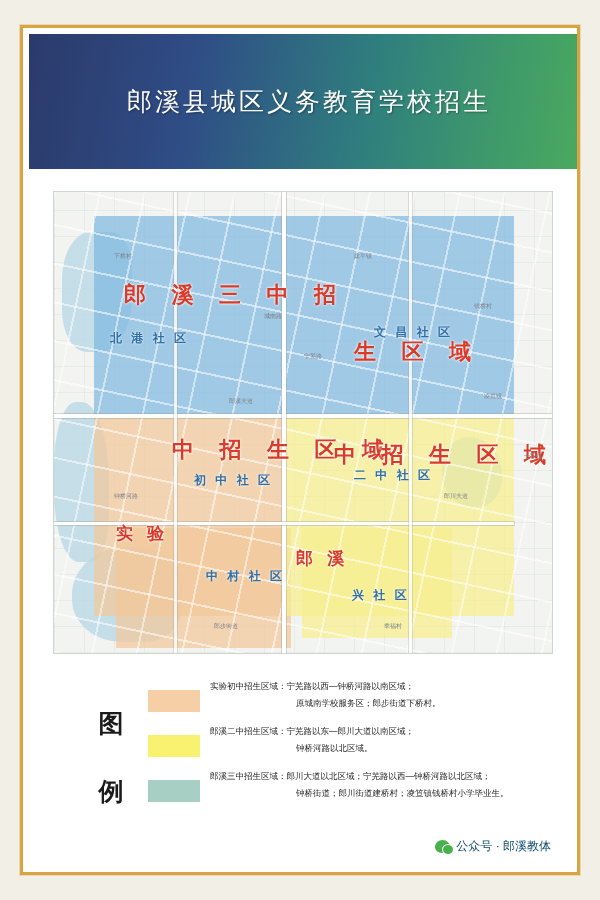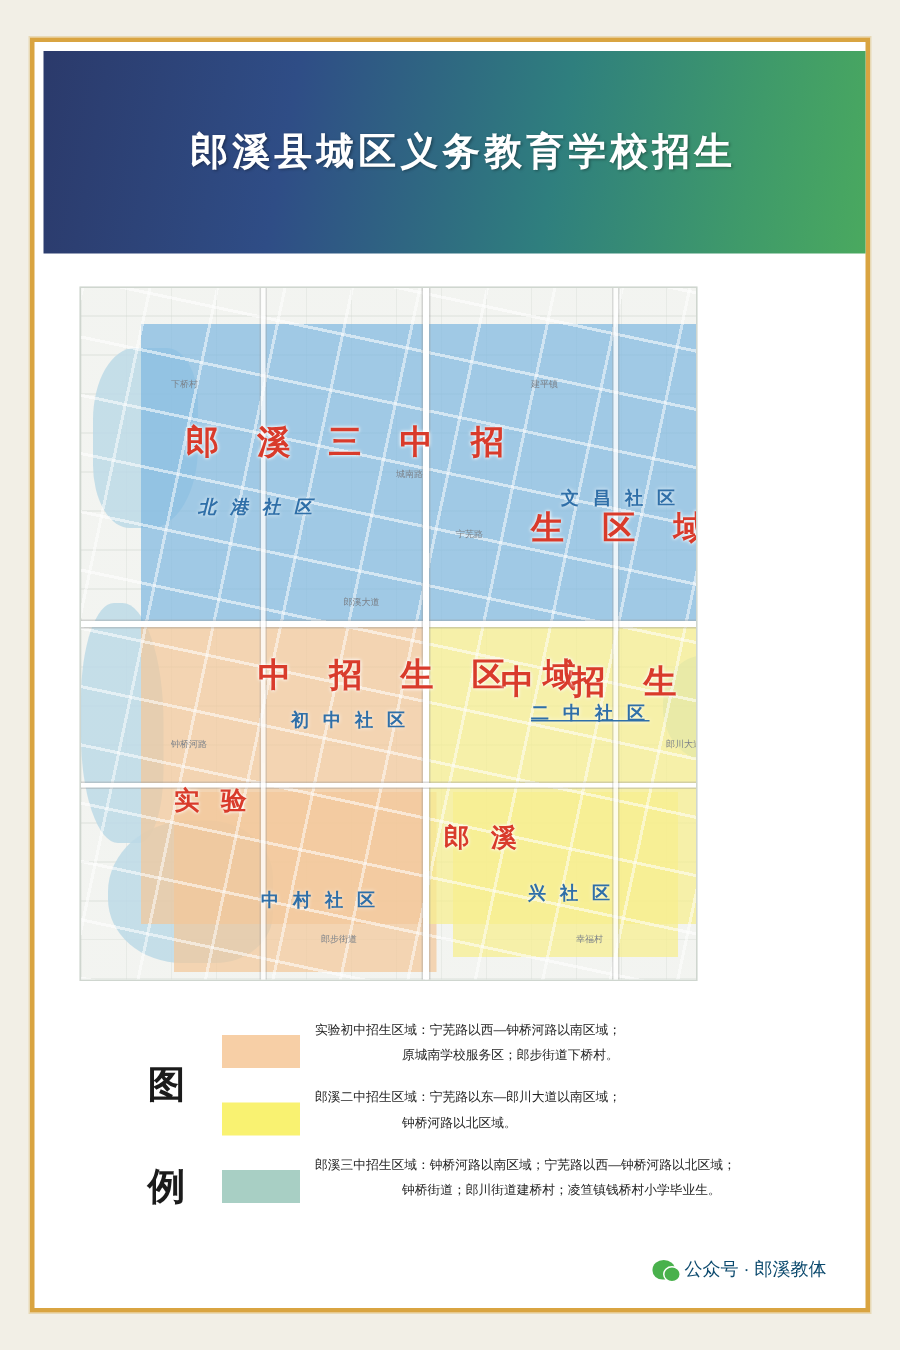--- a/index.html
+++ b/index.html
@@ -33,33 +33,33 @@
     height: 135px;
     background: linear-gradient(100deg, #2b3a6b 0%, #2f4d86 30%, #2f7f7e 62%, #3f9a6a 85%, #4aa95f 100%);
     display: flex;
     flex-direction: column;
     align-items: center;
     justify-content: center;
   }
   .banner .title-line {
     color: #ffffff;
     font-size: 25px;
-    font-weight: bold;
+    font-weight: normal;
     letter-spacing: 3px;
     line-height: 40px;
     font-family: "Liberation Serif", serif;
     text-shadow: 1px 1px 2px rgba(0,0,0,.35);
     margin-left: 12px;
   }
   
   .map-wrap {
     position: absolute;
     left: 30px;
     top: 163px;
-    width: 412px;
+    width: 500px;
     height: 463px;
     background: #eef1ee;
     overflow: hidden;
     border: 1px solid #cfd6cf;
     box-sizing: border-box;
   }
   .map-base {
     position: absolute;
     inset: 0;
     background:
@@ -170,21 +170,21 @@
   }
   .swatch {
     width: 52px;
     height: 22px;
     flex: 0 0 auto;
     margin-right: 10px;
     margin-top: 2px;
   }
   .legend-texts { font-size: 8.5px; color: #1f1f1f; line-height: 17px; }
   .legend-texts div { white-space: nowrap; }
-  .legend-texts .ln2 { margin-left: 58px; }
+  .legend-texts .ln2 { margin-left: 86px; }
   
   .footer {
     position: absolute;
     left: 0;
     right: 0;
     bottom: 6px;
     height: 40px;
     display: flex;
     align-items: center;
     justify-content: flex-end;
@@ -240,25 +240,25 @@
     <div class="road-main rm5"></div>
 
     <div class="map-label big-label" style="left:70px;  top:88px;">郎 溪 三 中 招</div>
     <div class="map-label big-label" style="left:300px; top:145px;">生 区 域</div>
     <div class="map-label big-label" style="left:118px; top:243px;">中 招 生 区 域</div>
     <div class="map-label big-label" style="left:280px; top:248px;">中 招 生 区 域</div>
 
     <div class="map-label mid-label" style="left:62px;  top:330px;">实 验</div>
     <div class="map-label mid-label" style="left:242px; top:355px;">郎 溪</div>
 
-    <div class="small-label" style="left:78px;  top:138px;font-style:italic;">北 港 社 区</div>
+    <div class="small-label" style="left:56px;  top:138px;">北 港 社 区</div>
     <div class="small-label" style="left:320px; top:132px;">文 昌 社 区</div>
     <div class="small-label" style="left:140px; top:280px;">初 中 社 区</div>
-    <div class="small-label" style="left:300px; top:275px;text-decoration:underline;">二 中 社 区</div>
-    <div class="small-label" style="left:120px; top:400px;">中 村 社 区</div>
+    <div class="small-label" style="left:300px; top:275px;">二 中 社 区</div>
+    <div class="small-label" style="left:120px; top:376px;padding-left:32px;">中 村 社 区</div>
     <div class="small-label" style="left:298px; top:395px;">兴 社 区</div>
 
     <div class="tiny-text" style="left:175px; top:205px;">郎溪大道</div>
     <div class="tiny-text" style="left:300px; top:60px;">建平镇</div>
     <div class="tiny-text" style="left:60px;  top:300px;">钟桥河路</div>
     <div class="tiny-text" style="left:250px; top:160px;">宁芜路</div>
     <div class="tiny-text" style="left:390px; top:300px;">郎川大道</div>
     <div class="tiny-text" style="left:420px; top:110px;">钱桥村</div>
     <div class="tiny-text" style="left:430px; top:200px;">凌笪镇</div>
     <div class="tiny-text" style="left:160px; top:430px;">郎步街道</div>
@@ -287,21 +287,21 @@
         <div class="swatch" style="background:#f9f271;"></div>
         <div class="legend-texts">
           <div>郎溪二中招生区域：宁芜路以东—郎川大道以南区域；</div>
           <div class="ln2">钟桥河路以北区域。</div>
         </div>
       </div>
 
       <div class="legend-row">
         <div class="swatch" style="background:#a8cfc4;"></div>
         <div class="legend-texts">
-          <div>郎溪三中招生区域：钟桥河路以南区域；宁芜路以西—钟桥河路以北区域；</div>
+          <div>郎溪三中招生区域：郎川大道以北区域；宁芜路以西—钟桥河路以北区域；</div>
           <div class="ln2">钟桥街道；郎川街道建桥村；凌笪镇钱桥村小学毕业生。</div>
         </div>
       </div>
 
     </div>
   </div>
 
   <div class="footer">
     <div class="wechat-icon"></div>
     <div class="footer-text">公众号 · 郎溪教体</div>

